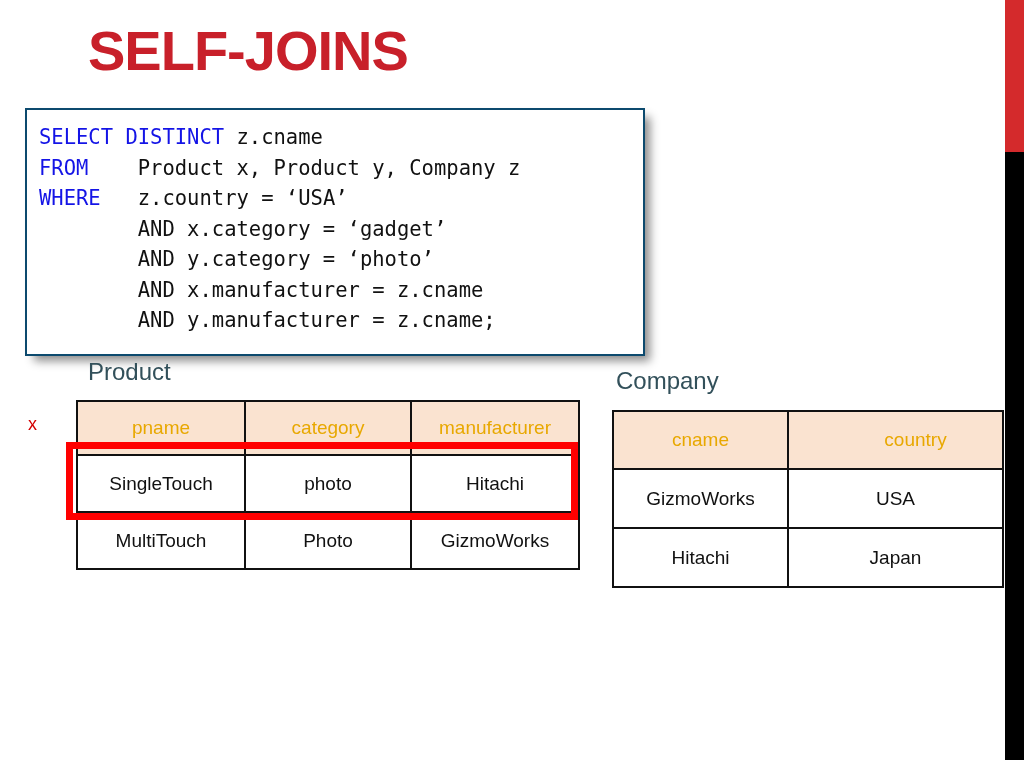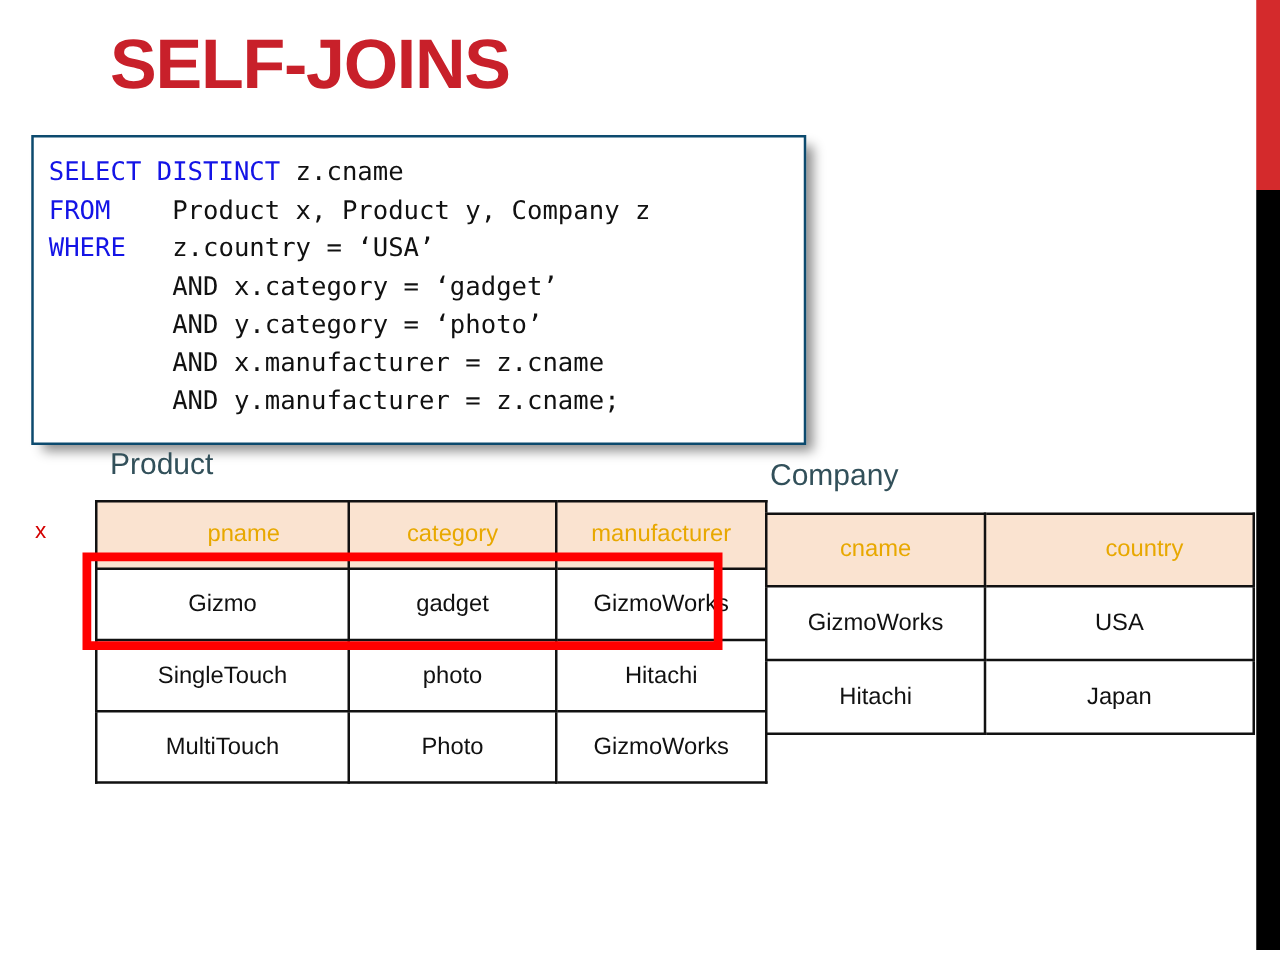--- a/index.html
+++ b/index.html
@@ -113,21 +113,21 @@
     font-size: 19px;
   }
 
   #product-table {
     left: 76px;
     top: 400px;
     width: 496px;
   }
   #product-table th { height: 52px; }
   #product-table td { height: 55px; }
-  #product-table .col-pname      { width: 166px; padding-left: 34px; }
+  #product-table .col-pname      { width: 166px; }
   #product-table .col-category   { width: 164px; }
   #product-table .col-manufacturer { width: 166px; }
 
   #company-table {
     left: 612px;
     top: 410px;
     width: 346px;
   }
   #company-table th { height: 56px; margin-left: 48px; }
   #company-table td { height: 57px; }
@@ -183,25 +183,20 @@
 <table id="product-table" class="db-table">
   <thead>
     <tr>
       <th class="col-pname">pname</th>
       <th class="col-category">category</th>
       <th class="col-manufacturer">manufacturer</th>
     </tr>
   </thead>
   <tbody>
     <tr>
-      <td>Gizmo</td>
-      <td>gadget</td>
-      <td>GizmoWorks</td>
-    </tr>
-    <tr>
       <td>SingleTouch</td>
       <td>photo</td>
       <td>Hitachi</td>
     </tr>
     <tr>
       <td>MultiTouch</td>
       <td>Photo</td>
       <td>GizmoWorks</td>
     </tr>
   </tbody>

